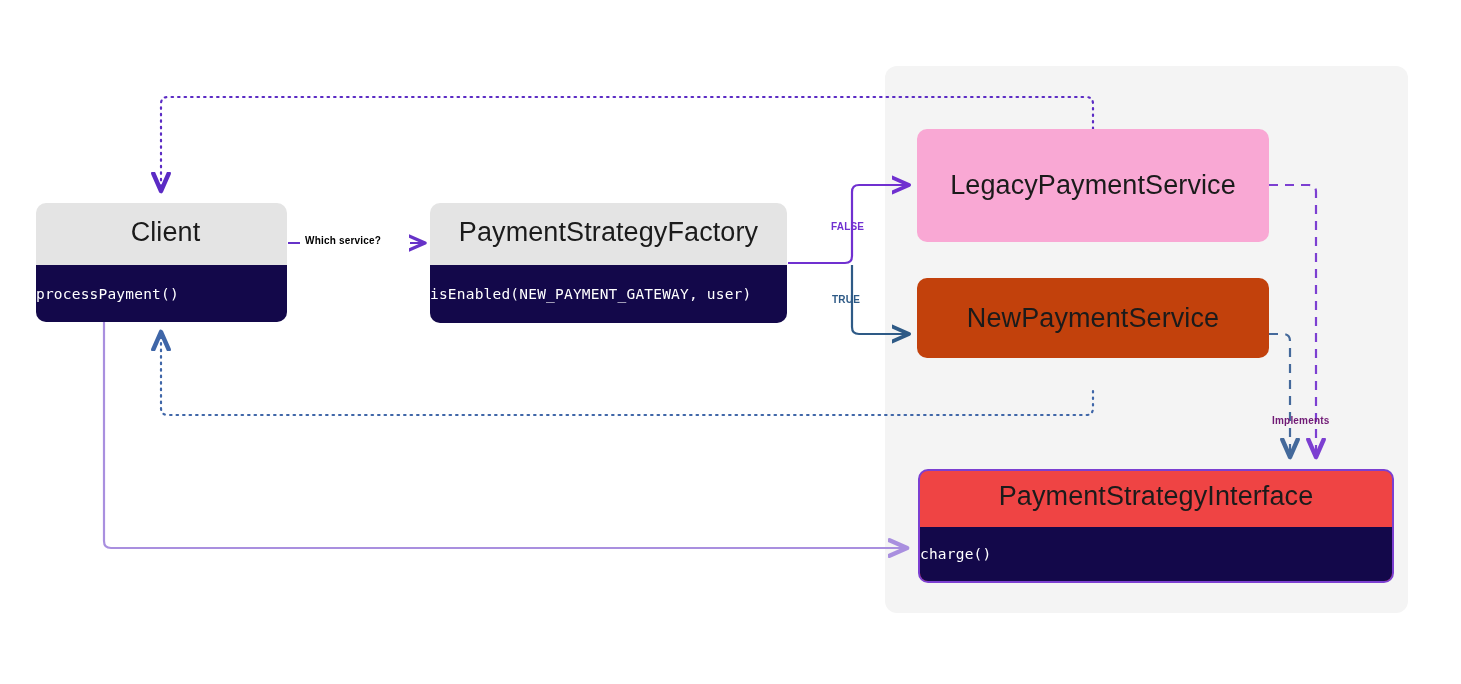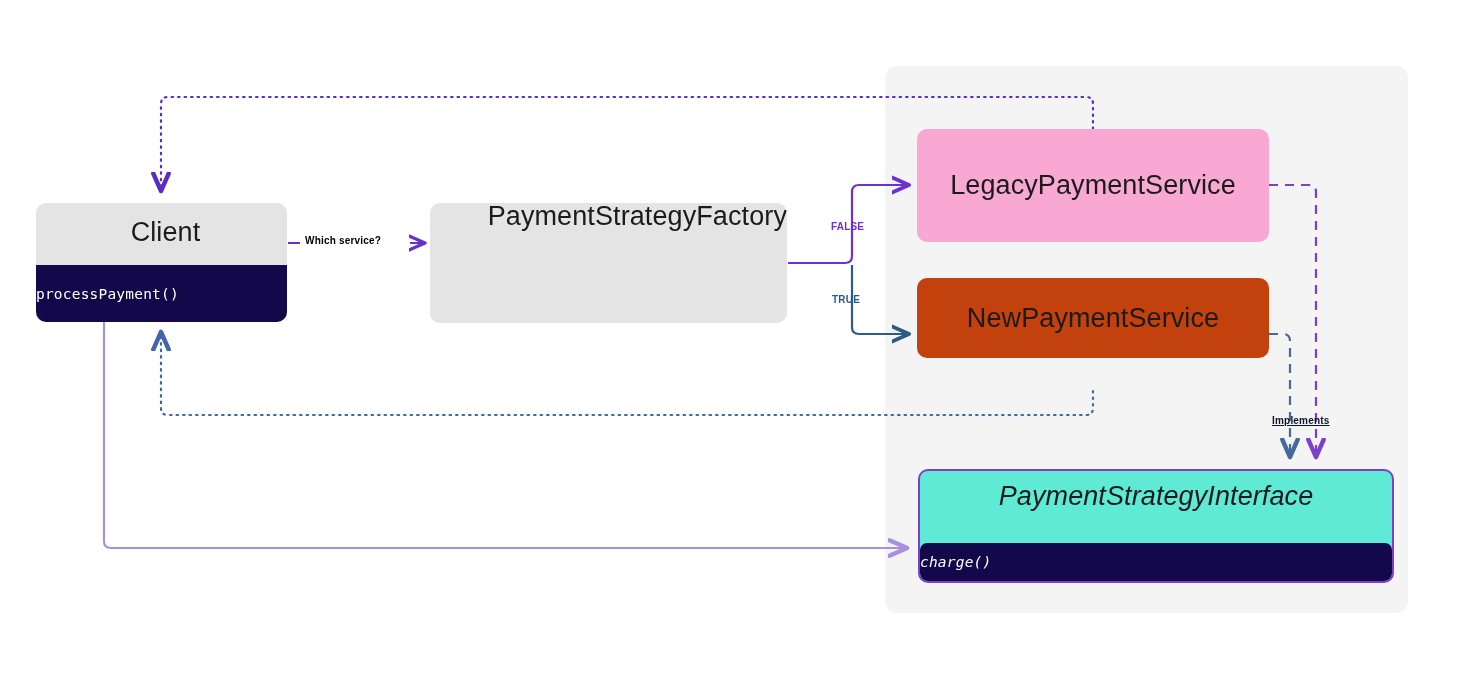--- a/index.html
+++ b/index.html
@@ -84,22 +84,22 @@
 
   
   #node-factory {
     left: 430px;
     top: 203px;
     width: 357px;
     height: 120px;
     background: #e4e4e4;
   }
   #node-factory .node-title {
+    padding-top: 16px;
     height: 46px;
-    text-align: right;
   }
   #node-factory .node-body {
     position: absolute;
     left: 0;
     bottom: 0;
     width: 357px;
     height: 58px;
   }
 
   
@@ -124,36 +124,34 @@
     align-items: center;
     justify-content: center;
   }
 
   
   #node-interface {
     left: 918px;
     top: 469px;
     width: 476px;
     height: 114px;
-    background: #5eead4;
+    background: #ef4444;
     border: 2px solid #7c3fd1;
     border-radius: 10px;
-    font-style: italic;
   }
   #node-interface .node-title {
     padding-top: 12px;
     height: 44px;
   }
   #node-interface .node-body {
     position: absolute;
     left: 0;
     bottom: 0;
     width: 472px;
-    height: 38px;
-    border-radius: 7px;
+    height: 54px;
   }
 
   .edge-label {
     position: absolute;
     font-size: 10px;
     font-weight: bold;
     white-space: nowrap;
     letter-spacing: 0.2px;
   }
   #label-which-service {
@@ -167,22 +165,21 @@
     color: #7030d0;
   }
   #label-true {
     left: 832px;
     top: 294px;
     color: #2e5a86;
   }
   #label-implements {
     left: 1272px;
     top: 415px;
-    color: #0f172a;
-    text-decoration: underline;
+    color: #701a75;
   }
 </style>
 </head>
 <body>
 
 <div id="diagram-root">
 
   <div class="subgraph-box"></div>
 
   <svg class="edge-layer" viewBox="0 0 1461 684">
@@ -230,20 +227,21 @@
     <path d="M104,322 L104,541 Q104,548 111,548 L906,548" fill="none" stroke="#a98fdf" stroke-width="2.2" marker-end="url(#arrow-lilac)"></path>
   </svg>
 
   <div class="node" id="node-client">
     <div class="node-title">Client</div>
     <div class="node-body">processPayment()</div>
   </div>
 
   <div class="node" id="node-factory">
     <div class="node-title">PaymentStrategyFactory</div>
+    <div class="node-body">isEnabled(NEW_PAYMENT_GATEWAY, user)</div>
   </div>
 
   <div class="node" id="node-legacy">
     <div class="node-title">LegacyPaymentService</div>
   </div>
 
   <div class="node" id="node-new">
     <div class="node-title">NewPaymentService</div>
   </div>
 

